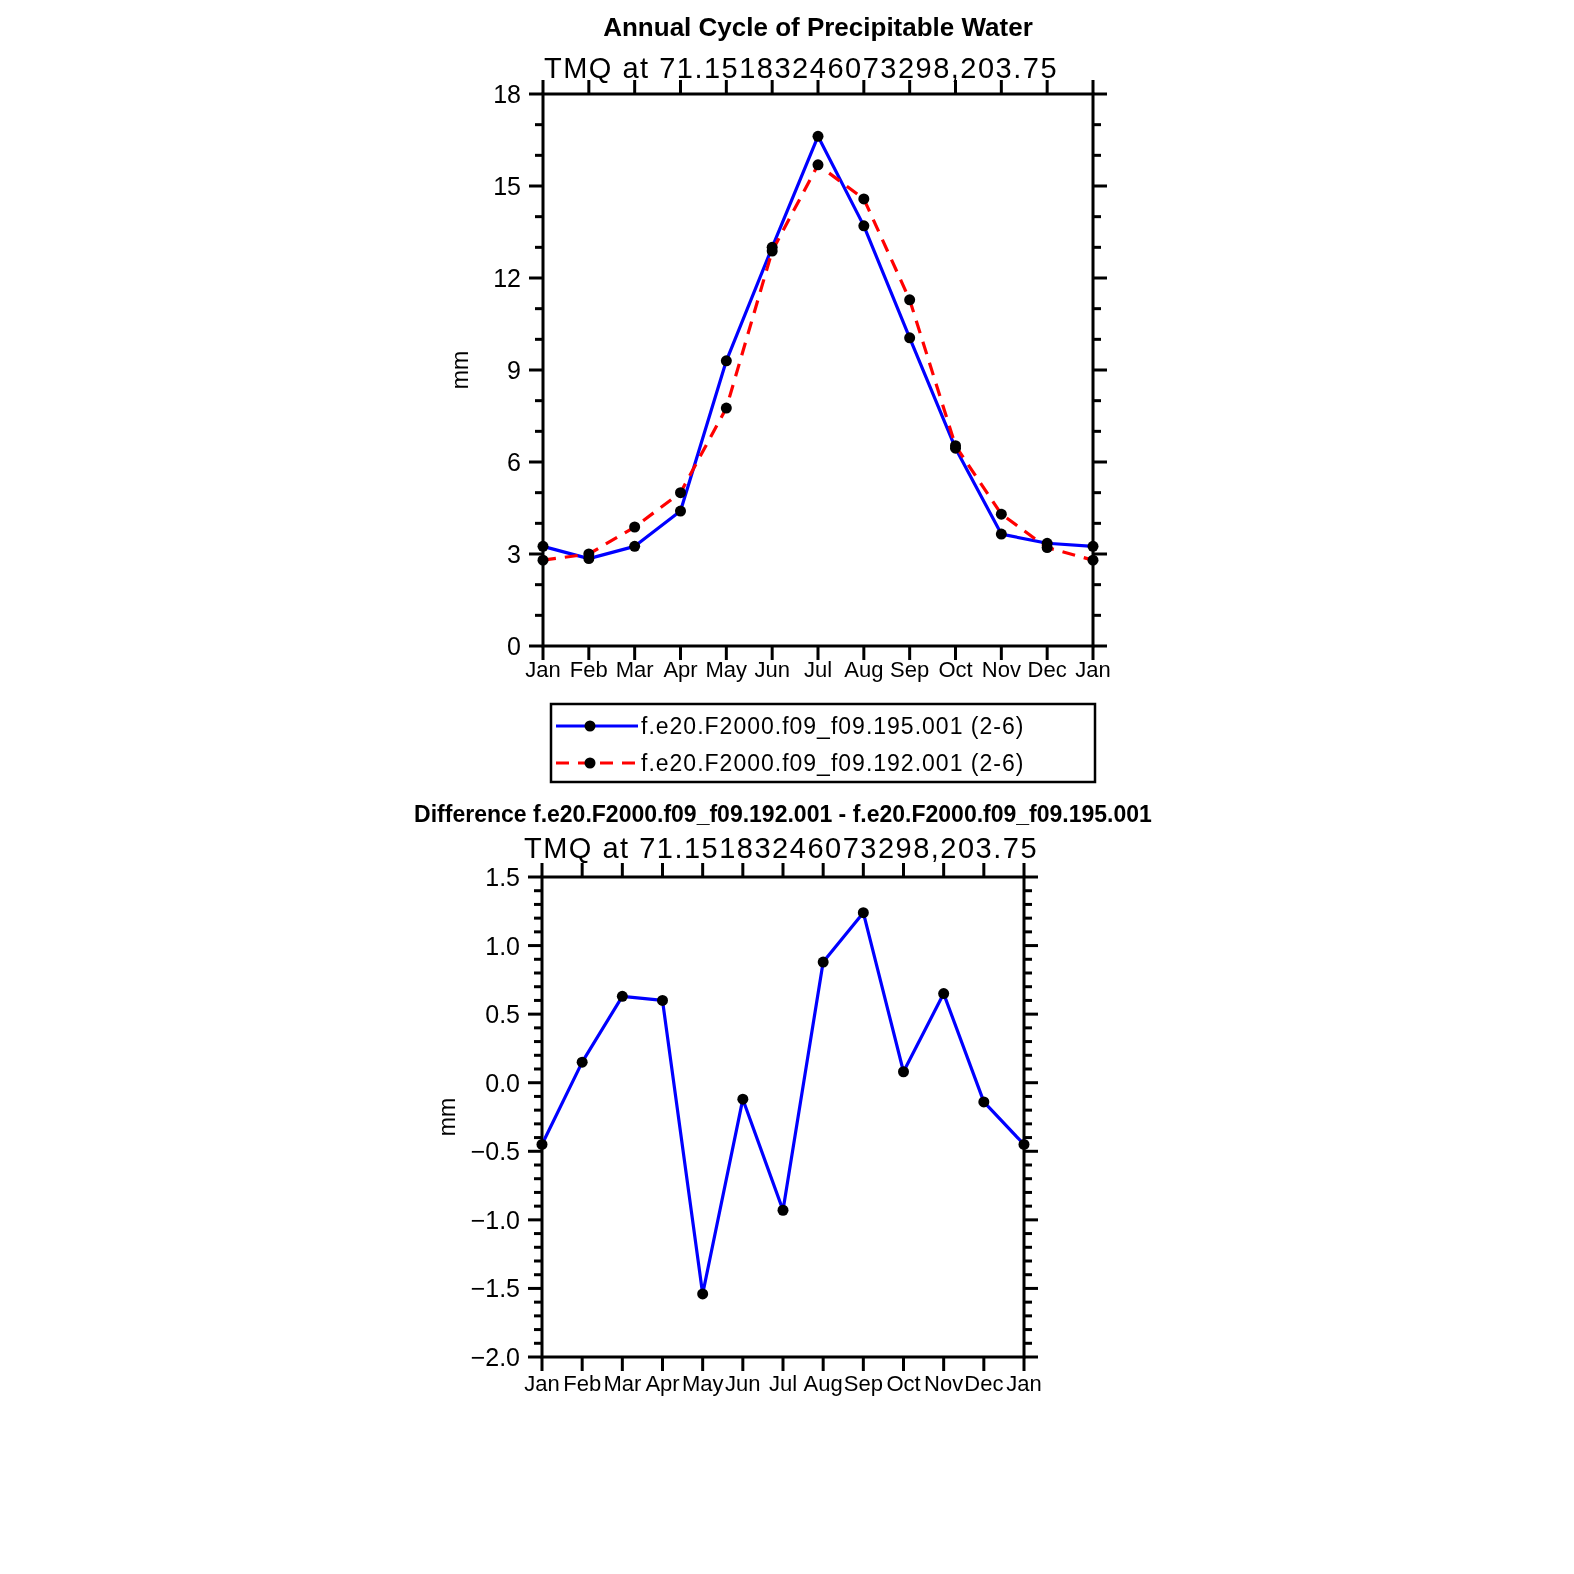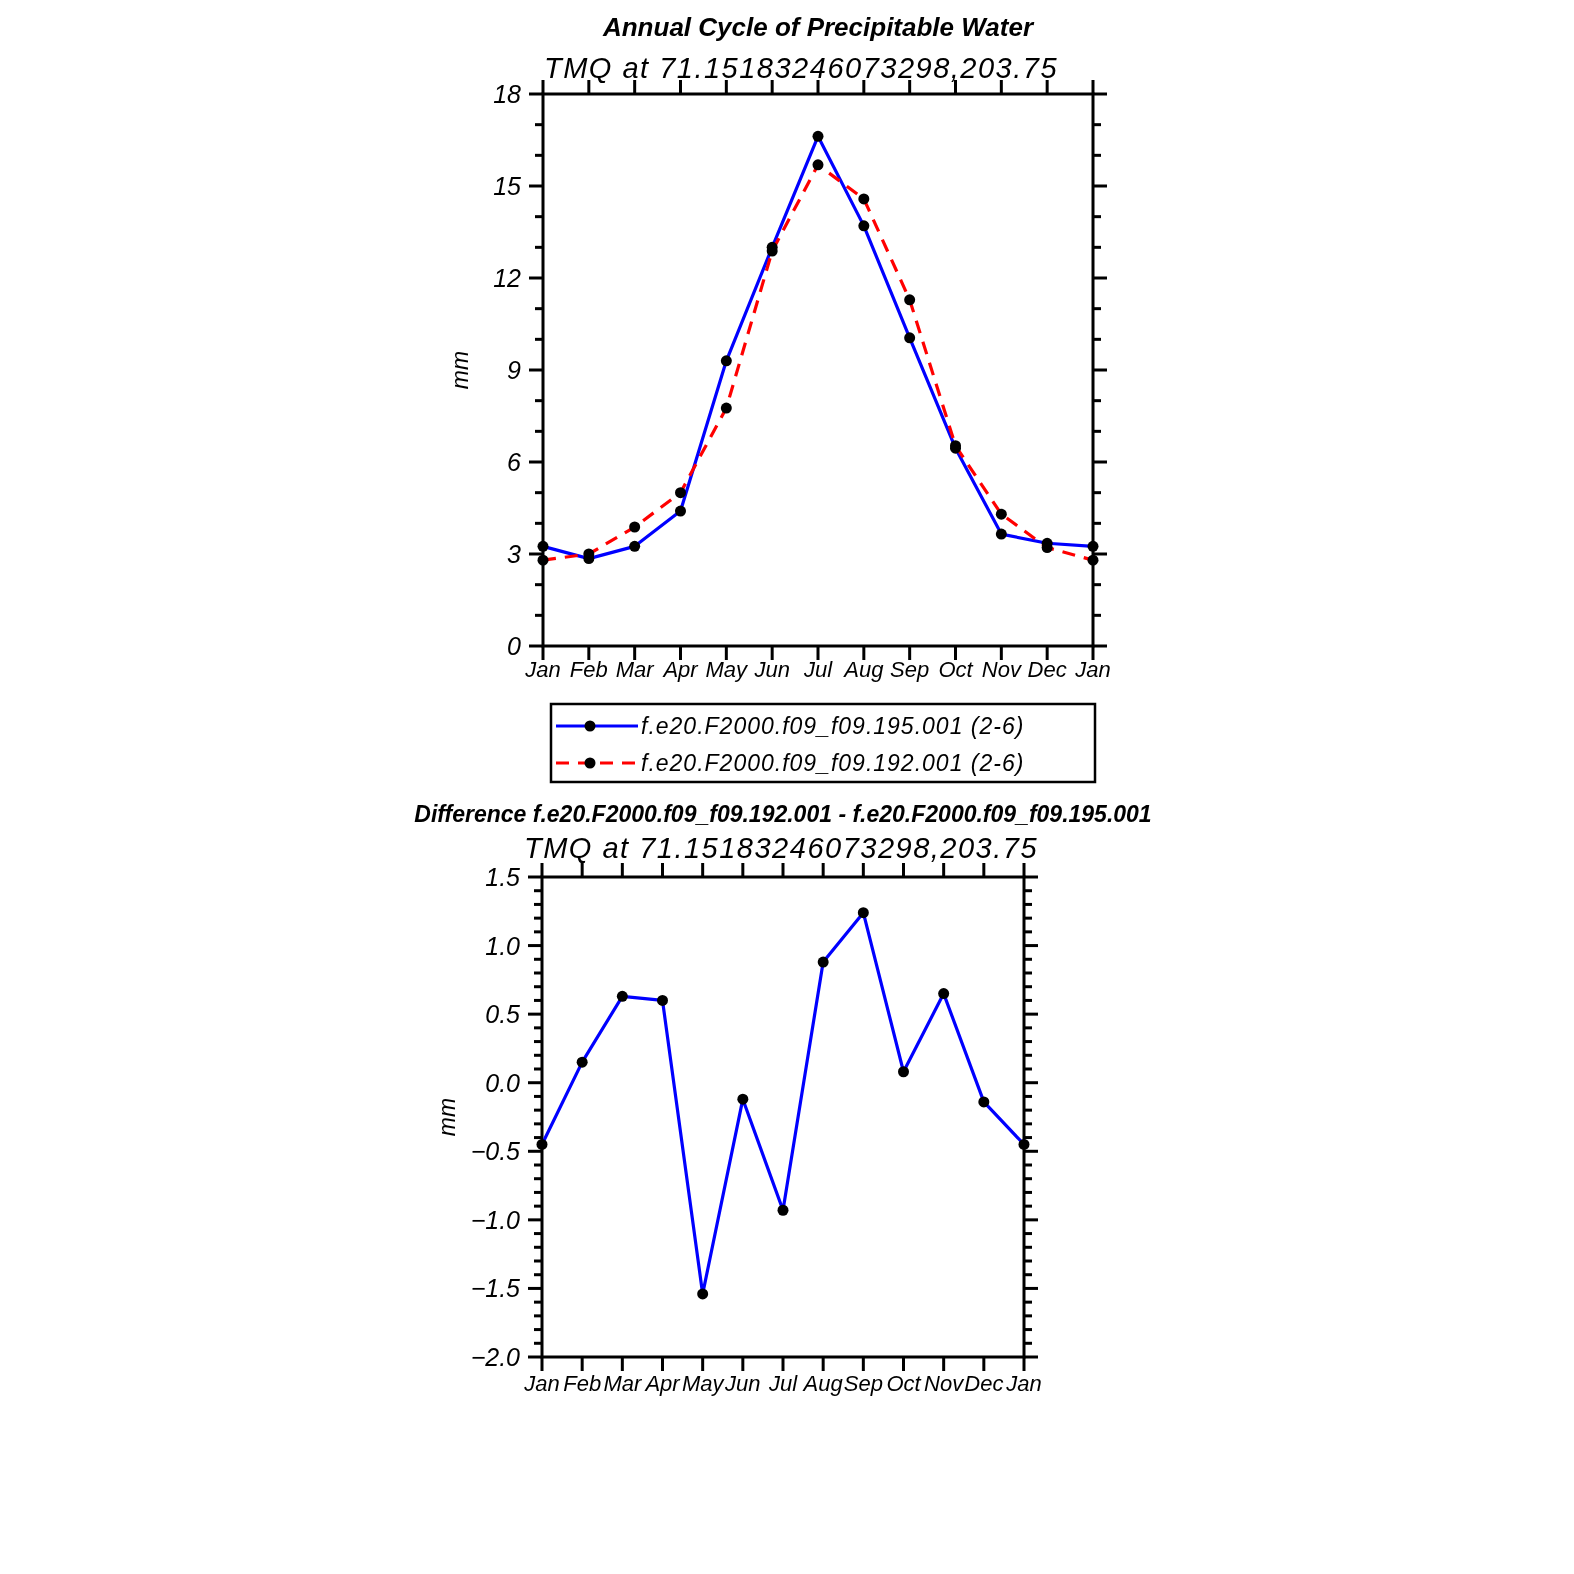--- a/index.html
+++ b/index.html
@@ -2,21 +2,20 @@
 <html><head>
 <meta charset="utf-8">
 <style>
   html,body{margin:0;padding:0;background:#ffffff;}
   .canvas{
     position:relative;
     width:1574px;height:1574px;
     background:#ffffff;
     font-family:"Liberation Sans", sans-serif;
     overflow:hidden;
-    font-style:italic;
   }
   svg text{fill:#000000;font-family:"Liberation Sans", sans-serif;}
   .t-main {font-size:26px;font-weight:bold;}
   .t-sub  {font-size:29px;font-weight:normal;letter-spacing:1.5px;}
   .t-diff {font-size:23px;font-weight:bold;}
   .t-ytick{font-size:25px;}
   .t-month{font-size:22px;}
   .t-yax  {font-size:23px;}
   .t-leg  {font-size:23px;letter-spacing:1px;}
   .legend-box{fill:none;stroke:#000000;stroke-width:2.5;}

